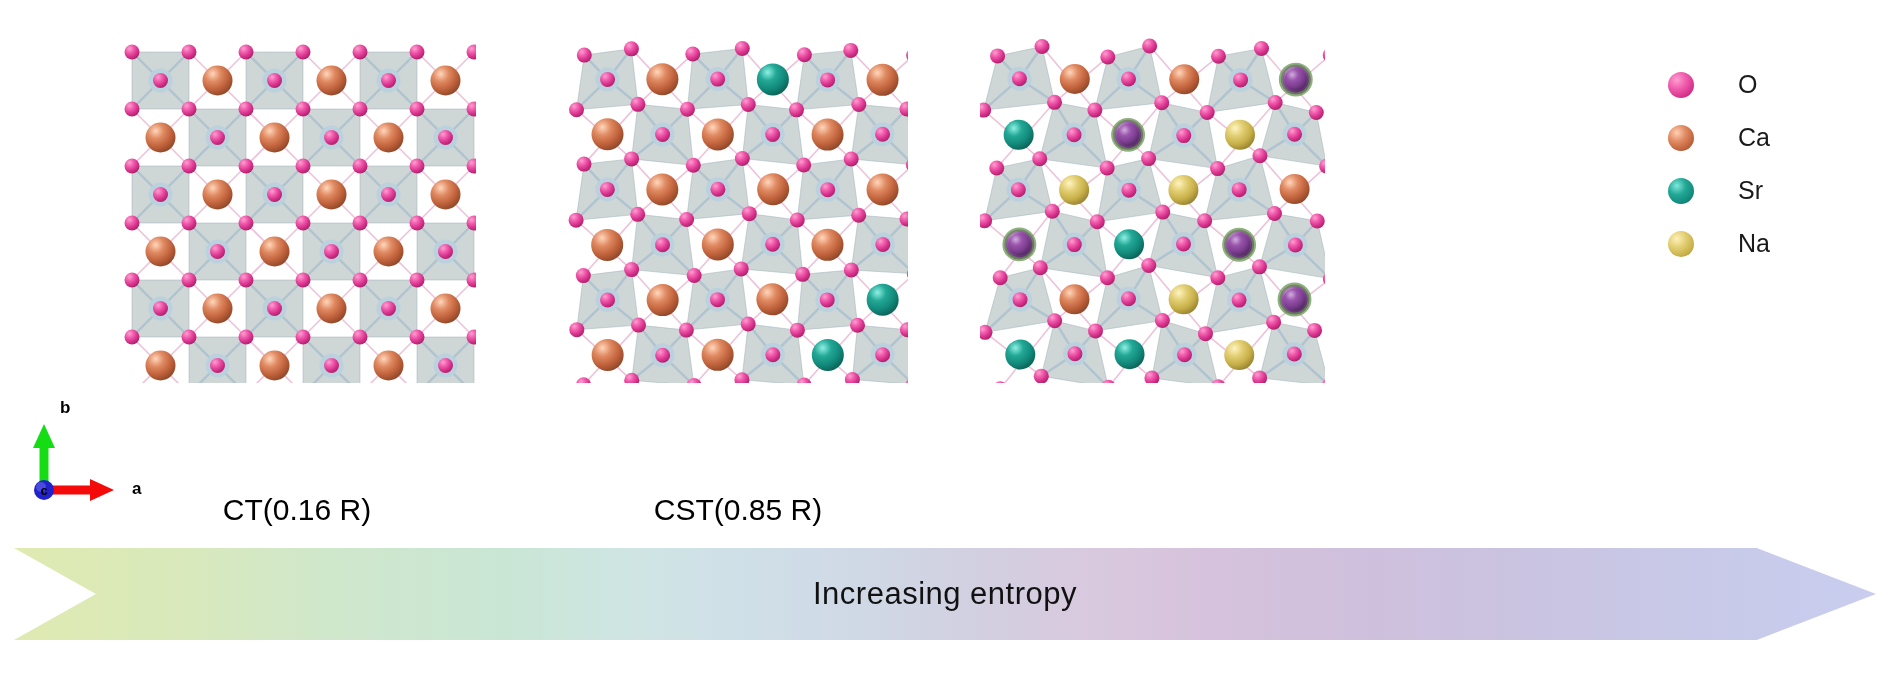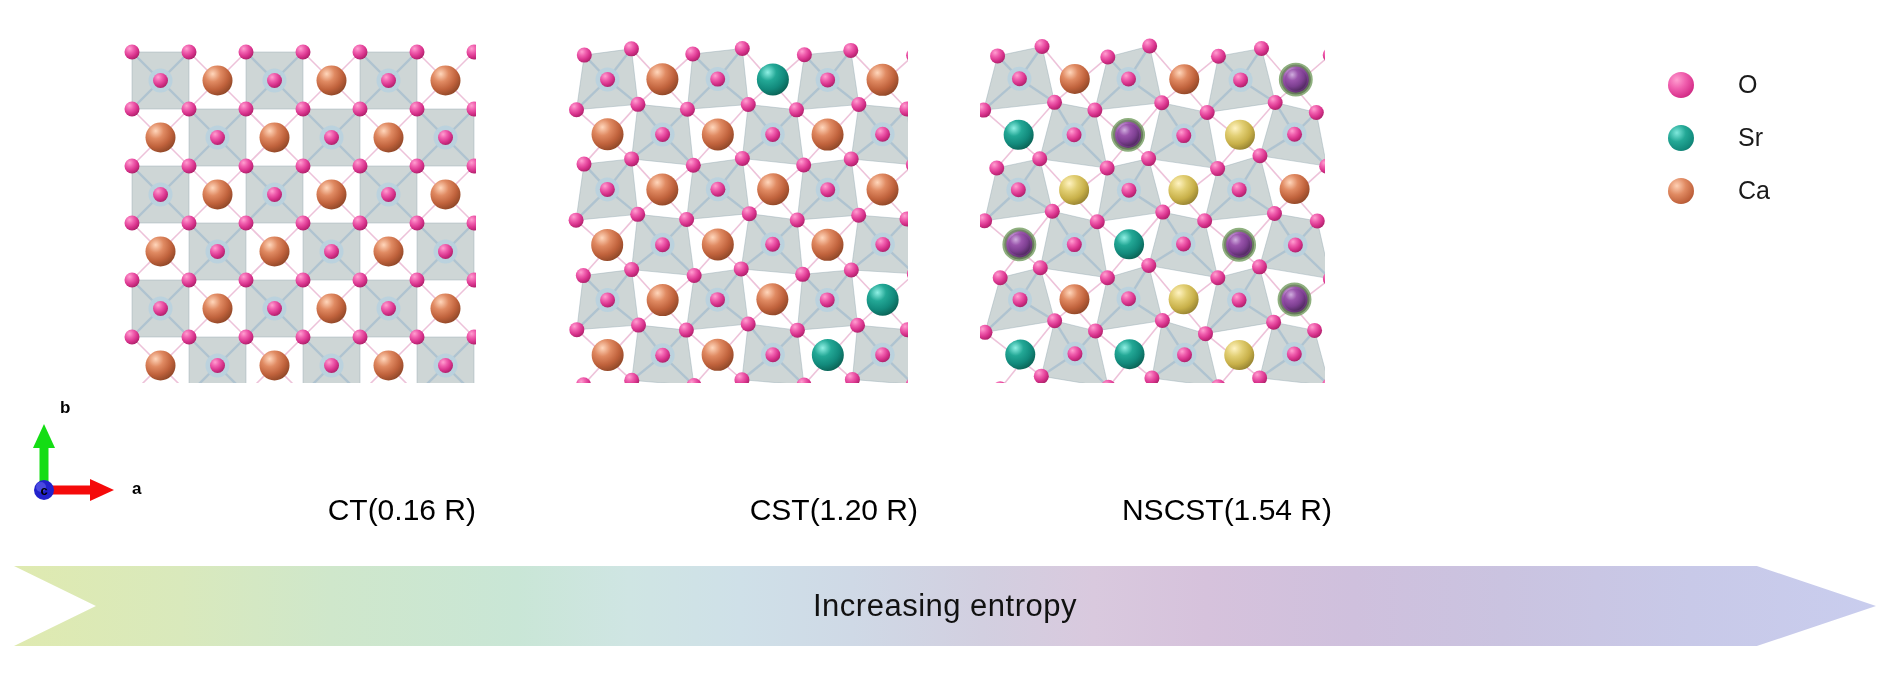--- a/index.html
+++ b/index.html
@@ -32,21 +32,21 @@
     overflow: hidden;
   }
   .structure-canvas svg {
     display: block;
   }
 
   
   .panel-caption {
     position: absolute;
     top: 493px;
-    text-align: right;
+    text-align: center;
     font-size: 30px;
     color: #000000;
     font-family: "Liberation Sans", sans-serif;
     white-space: nowrap;
     letter-spacing: 0px;
   }
 
   
   .legend {
     position: absolute;
@@ -88,23 +88,23 @@
     color: #000000;
     font-family: "Liberation Sans", sans-serif;
   }
   .axis-label-b { left: 38px; top: 0px; }
   .axis-label-a { left: 110px; top: 81px; }
 
   
   .entropy-banner {
     position: absolute;
     left: 14px;
-    top: 566px;
+    top: 548px;
     width: 1862px;
-    height: 80px;
+    height: 92px;
   }
   .entropy-banner-shape {
     position: absolute;
     inset: 0;
     background: linear-gradient(to right,
       #dfeab0 0%,
       #d9e9bc 9%,
       #cfe7cb 17%,
       #c9e6d6 27%,
       #cfe5e3 33%,
@@ -987,35 +987,38 @@
             <circle cx="171.9204366205239" cy="340.03726203917165" r="7.5" fill="url(#grad-O)"></circle>
             <circle cx="238.25675130858167" cy="348.70579511901866" r="7.5" fill="url(#grad-O)"></circle>
             <circle cx="279.6306866305441" cy="339.9075941110414" r="7.5" fill="url(#grad-O)"></circle>
             <circle cx="349.4193721873427" cy="347.6264171335154" r="7.5" fill="url(#grad-O)"></circle>
           </g>
         </svg>
       </div>
   </div>
 
   <div class="panel-caption" style="left:118px; width:358px;">CT(0.16 R)</div>
-  <div class="panel-caption" style="left:558px; width:360px;">CST(1.20 R)</div>
-  <div class="panel-caption" style="left:972px; width:360px;">NSCST(1.54 R)</div>
+  <div class="panel-caption" style="left:558px; width:360px;">CST(0.85 R)</div>
 
   <div class="legend">
     <div class="legend-row">
       <span class="legend-swatch" style="background:radial-gradient(circle at 34% 30%, #ff9fd0 0%, #f05fae 36%, #d8328c 70%, #a81f66 100%);"></span>
       <span class="legend-label">O</span>
     </div>
     <div class="legend-row">
+      <span class="legend-swatch" style="background:radial-gradient(circle at 34% 30%, #ffd0b4 0%, #e08a62 36%, #c0623c 70%, #8c4526 100%);"></span>
+      <span class="legend-label">Ca</span>
+    </div>
+    <div class="legend-row">
       <span class="legend-swatch" style="background:radial-gradient(circle at 34% 30%, #7fe8dc 0%, #23a896 36%, #128a7c 70%, #0a6053 100%);"></span>
       <span class="legend-label">Sr</span>
     </div>
     <div class="legend-row">
-      <span class="legend-swatch" style="background:radial-gradient(circle at 34% 30%, #ffd0b4 0%, #e08a62 36%, #c0623c 70%, #8c4526 100%);"></span>
-      <span class="legend-label">Ca</span>
+      <span class="legend-swatch" style="background:radial-gradient(circle at 34% 30%, #fff0b8 0%, #e2cf74 36%, #c8b049 70%, #93802f 100%);"></span>
+      <span class="legend-label">Na</span>
     </div>
   </div>
 
   <div class="axis-indicator">
     <svg width="150" height="120" viewBox="0 0 150 120">
 
       <line x1="22" y1="92" x2="22" y2="42" stroke="#14dd14" stroke-width="9"></line>
       <polygon points="22,26 11,50 33,50" fill="#14dd14"></polygon>
 
       <line x1="22" y1="92" x2="72" y2="92" stroke="#f50a0a" stroke-width="9"></line>

